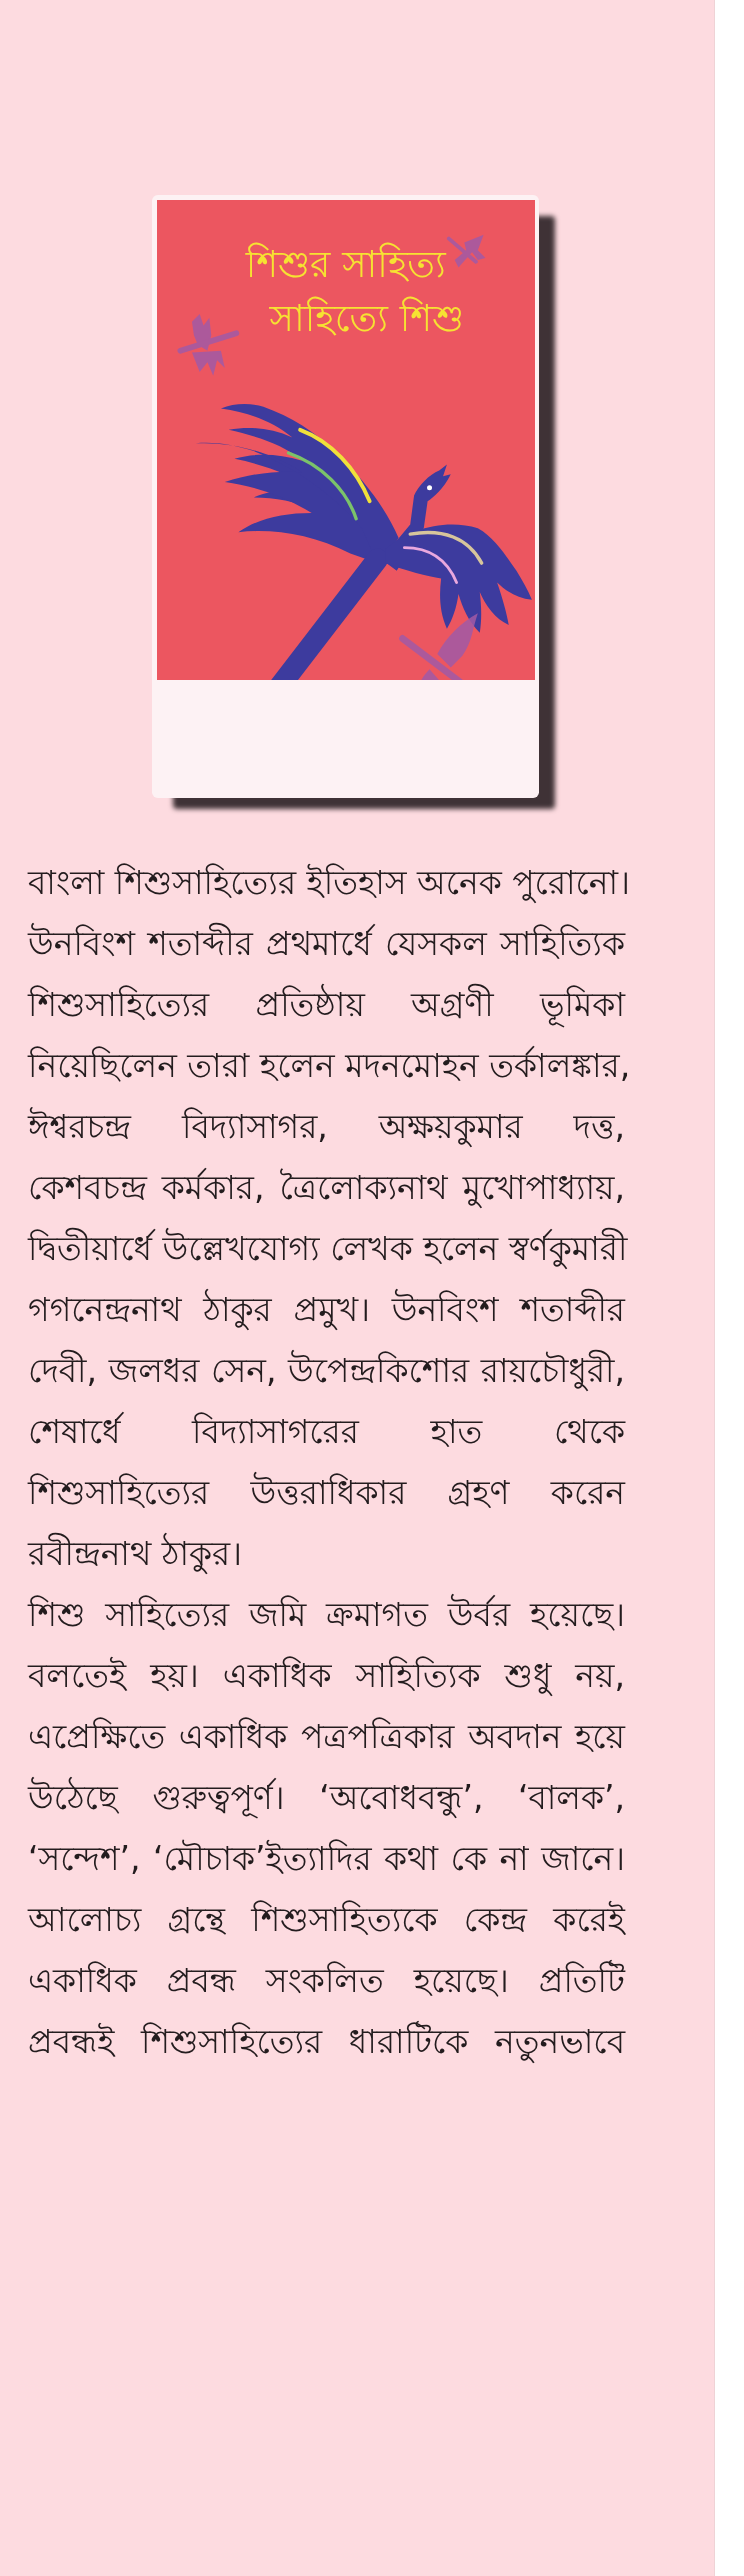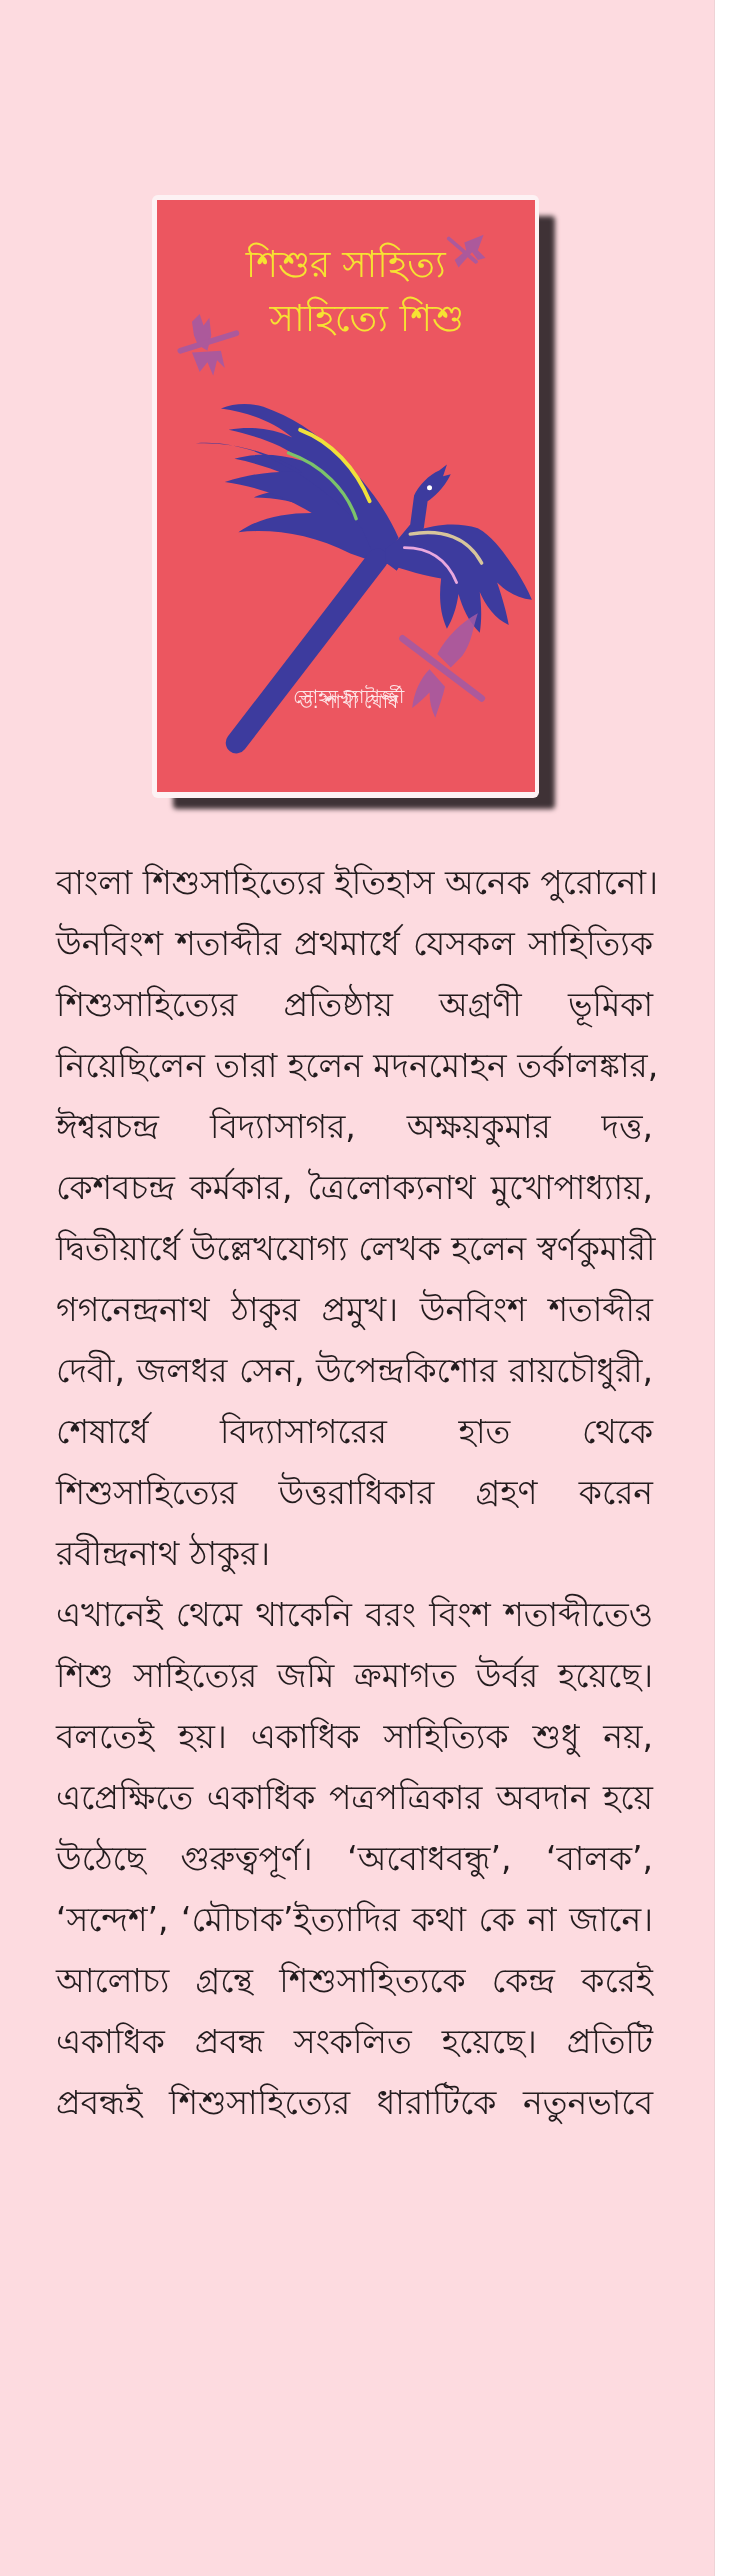--- a/index.html
+++ b/index.html
@@ -41,21 +41,21 @@
     left: 0; top: 0;
     width: 387px;
     height: 603px;
     background: #fdf2f4;
     border-radius: 5.8px;
   }
   .cover {
     position: absolute;
     left: 4.8px; top: 4.8px;
     width: 378px;
-    height: 592px;
+    height: 480px;
     background: #ec5660;
     overflow: hidden;
   }
   .cover-title {
     position: absolute;
     left: 0; right: 0;
     text-align: center;
     color: #f6e232;
     font-size: 37px;
     line-height: 48px;
@@ -76,21 +76,21 @@
   .cover-author.a1 { top: 490px; }
   .cover-author.a2 { top: 485px; }
   .cover-art {
     position: absolute;
     left: 0; top: 0;
     width: 378px;
     height: 592px;
   }
   .blurb {
     position: absolute;
-    left: 56px;
+    left: 28px;
     top: 852px;
     width: 597px;
     color: #231c1e;
     font-size: 33px;
     line-height: 61px;
     text-align: justify;
     font-family: "DejaVu Sans", sans-serif;
   }
   .line {
     display: block;
@@ -167,21 +167,20 @@
       <span class="line">ঈশ্বরচন্দ্র বিদ্যাসাগর, অক্ষয়কুমার দত্ত,</span>
       <span class="line">কেশবচন্দ্র কর্মকার, ত্রৈলোক্যনাথ মুখোপাধ্যায়,</span>
       <span class="line">দ্বিতীয়ার্ধে উল্লেখযোগ্য লেখক হলেন স্বর্ণকুমারী</span>
       <span class="line">গগনেন্দ্রনাথ ঠাকুর প্রমুখ। উনবিংশ শতাব্দীর</span>
       <span class="line">দেবী, জলধর সেন, উপেন্দ্রকিশোর রায়চৌধুরী,</span>
       <span class="line">শেষার্ধে বিদ্যাসাগরের হাত থেকে</span>
       <span class="line">শিশুসাহিত্যের উত্তরাধিকার গ্রহণ করেন</span>
       <span class="line last">রবীন্দ্রনাথ ঠাকুর।</span>
     </div>
     <div>
-      <span class="line">এখানেই থেমে থাকেনি বরং বিংশ শতাব্দীতেও</span>
       <span class="line">শিশু সাহিত্যের জমি ক্রমাগত উর্বর হয়েছে।</span>
       <span class="line">বলতেই হয়। একাধিক সাহিত্যিক শুধু নয়,</span>
       <span class="line">এপ্রেক্ষিতে একাধিক পত্রপত্রিকার অবদান হয়ে</span>
       <span class="line">উঠেছে গুরুত্বপূর্ণ। ‘অবোধবন্ধু’, ‘বালক’,</span>
       <span class="line">‘সন্দেশ’, ‘মৌচাক’ইত্যাদির কথা কে না জানে।</span>
       <span class="line">আলোচ্য গ্রন্থে শিশুসাহিত্যকে কেন্দ্র করেই</span>
       <span class="line">একাধিক প্রবন্ধ সংকলিত হয়েছে। প্রতিটি</span>
       <span class="line">প্রবন্ধই শিশুসাহিত্যের ধারাটিকে নতুনভাবে</span>
     </div>
   </div>

